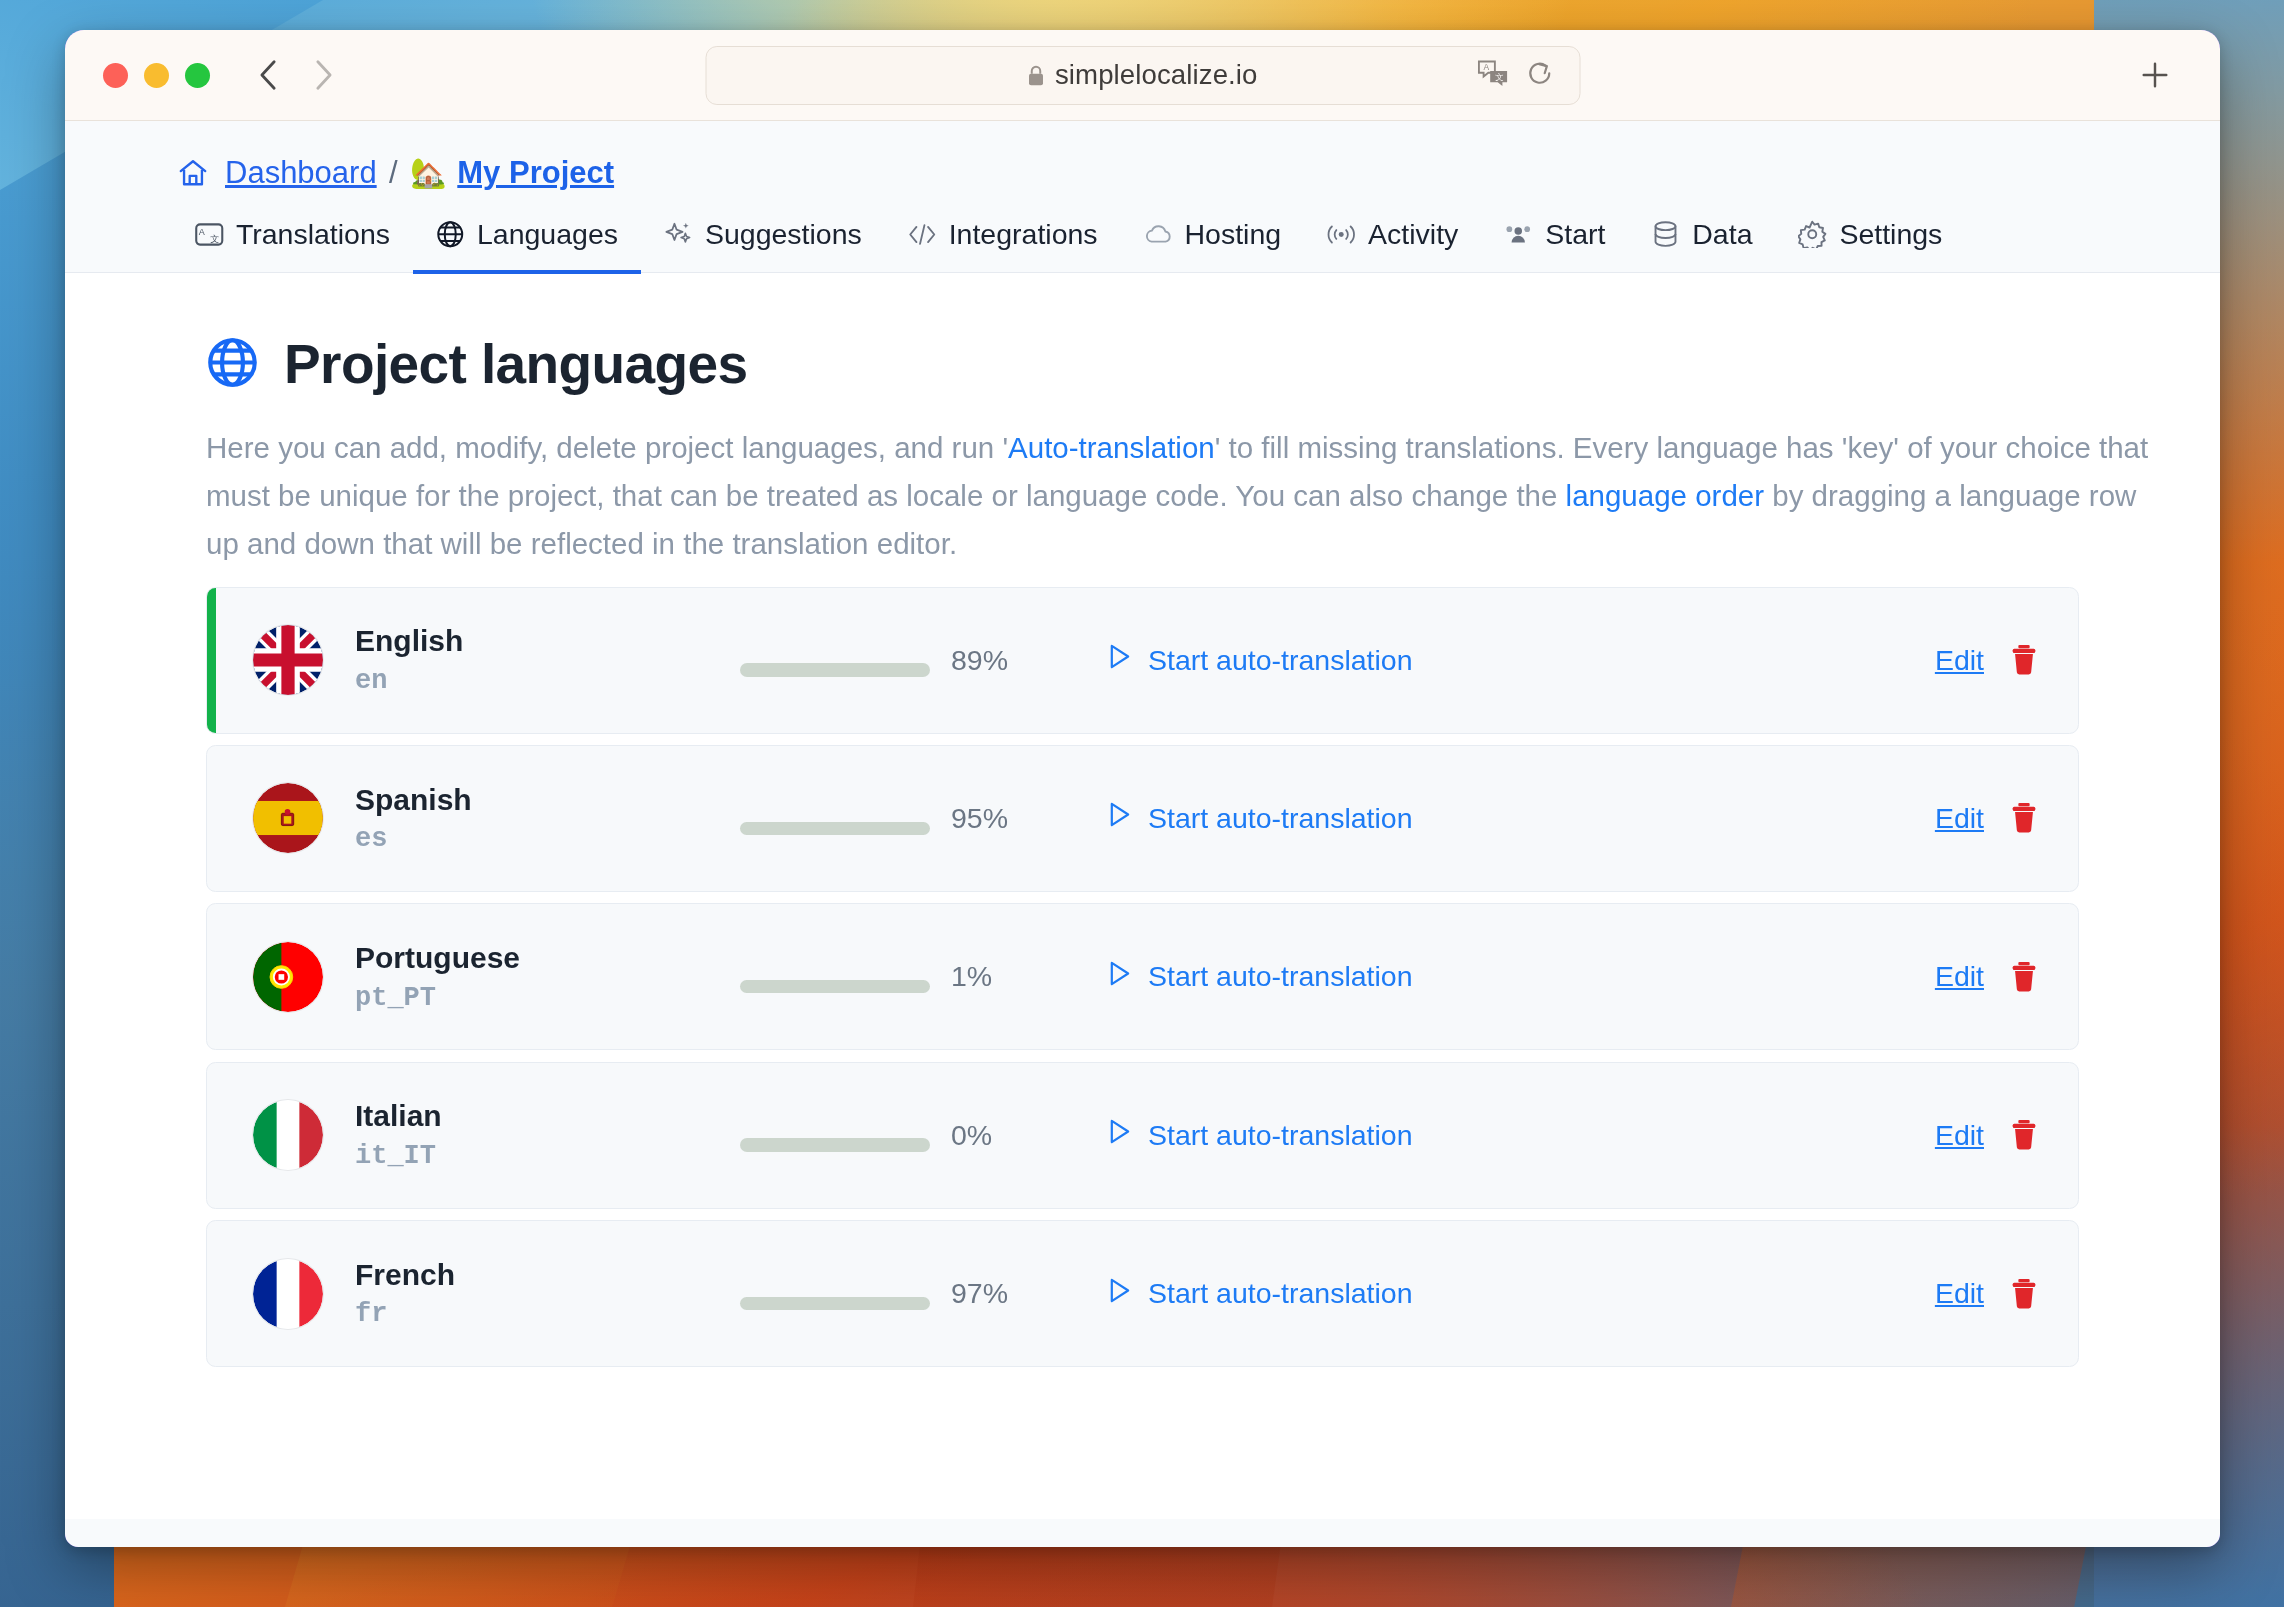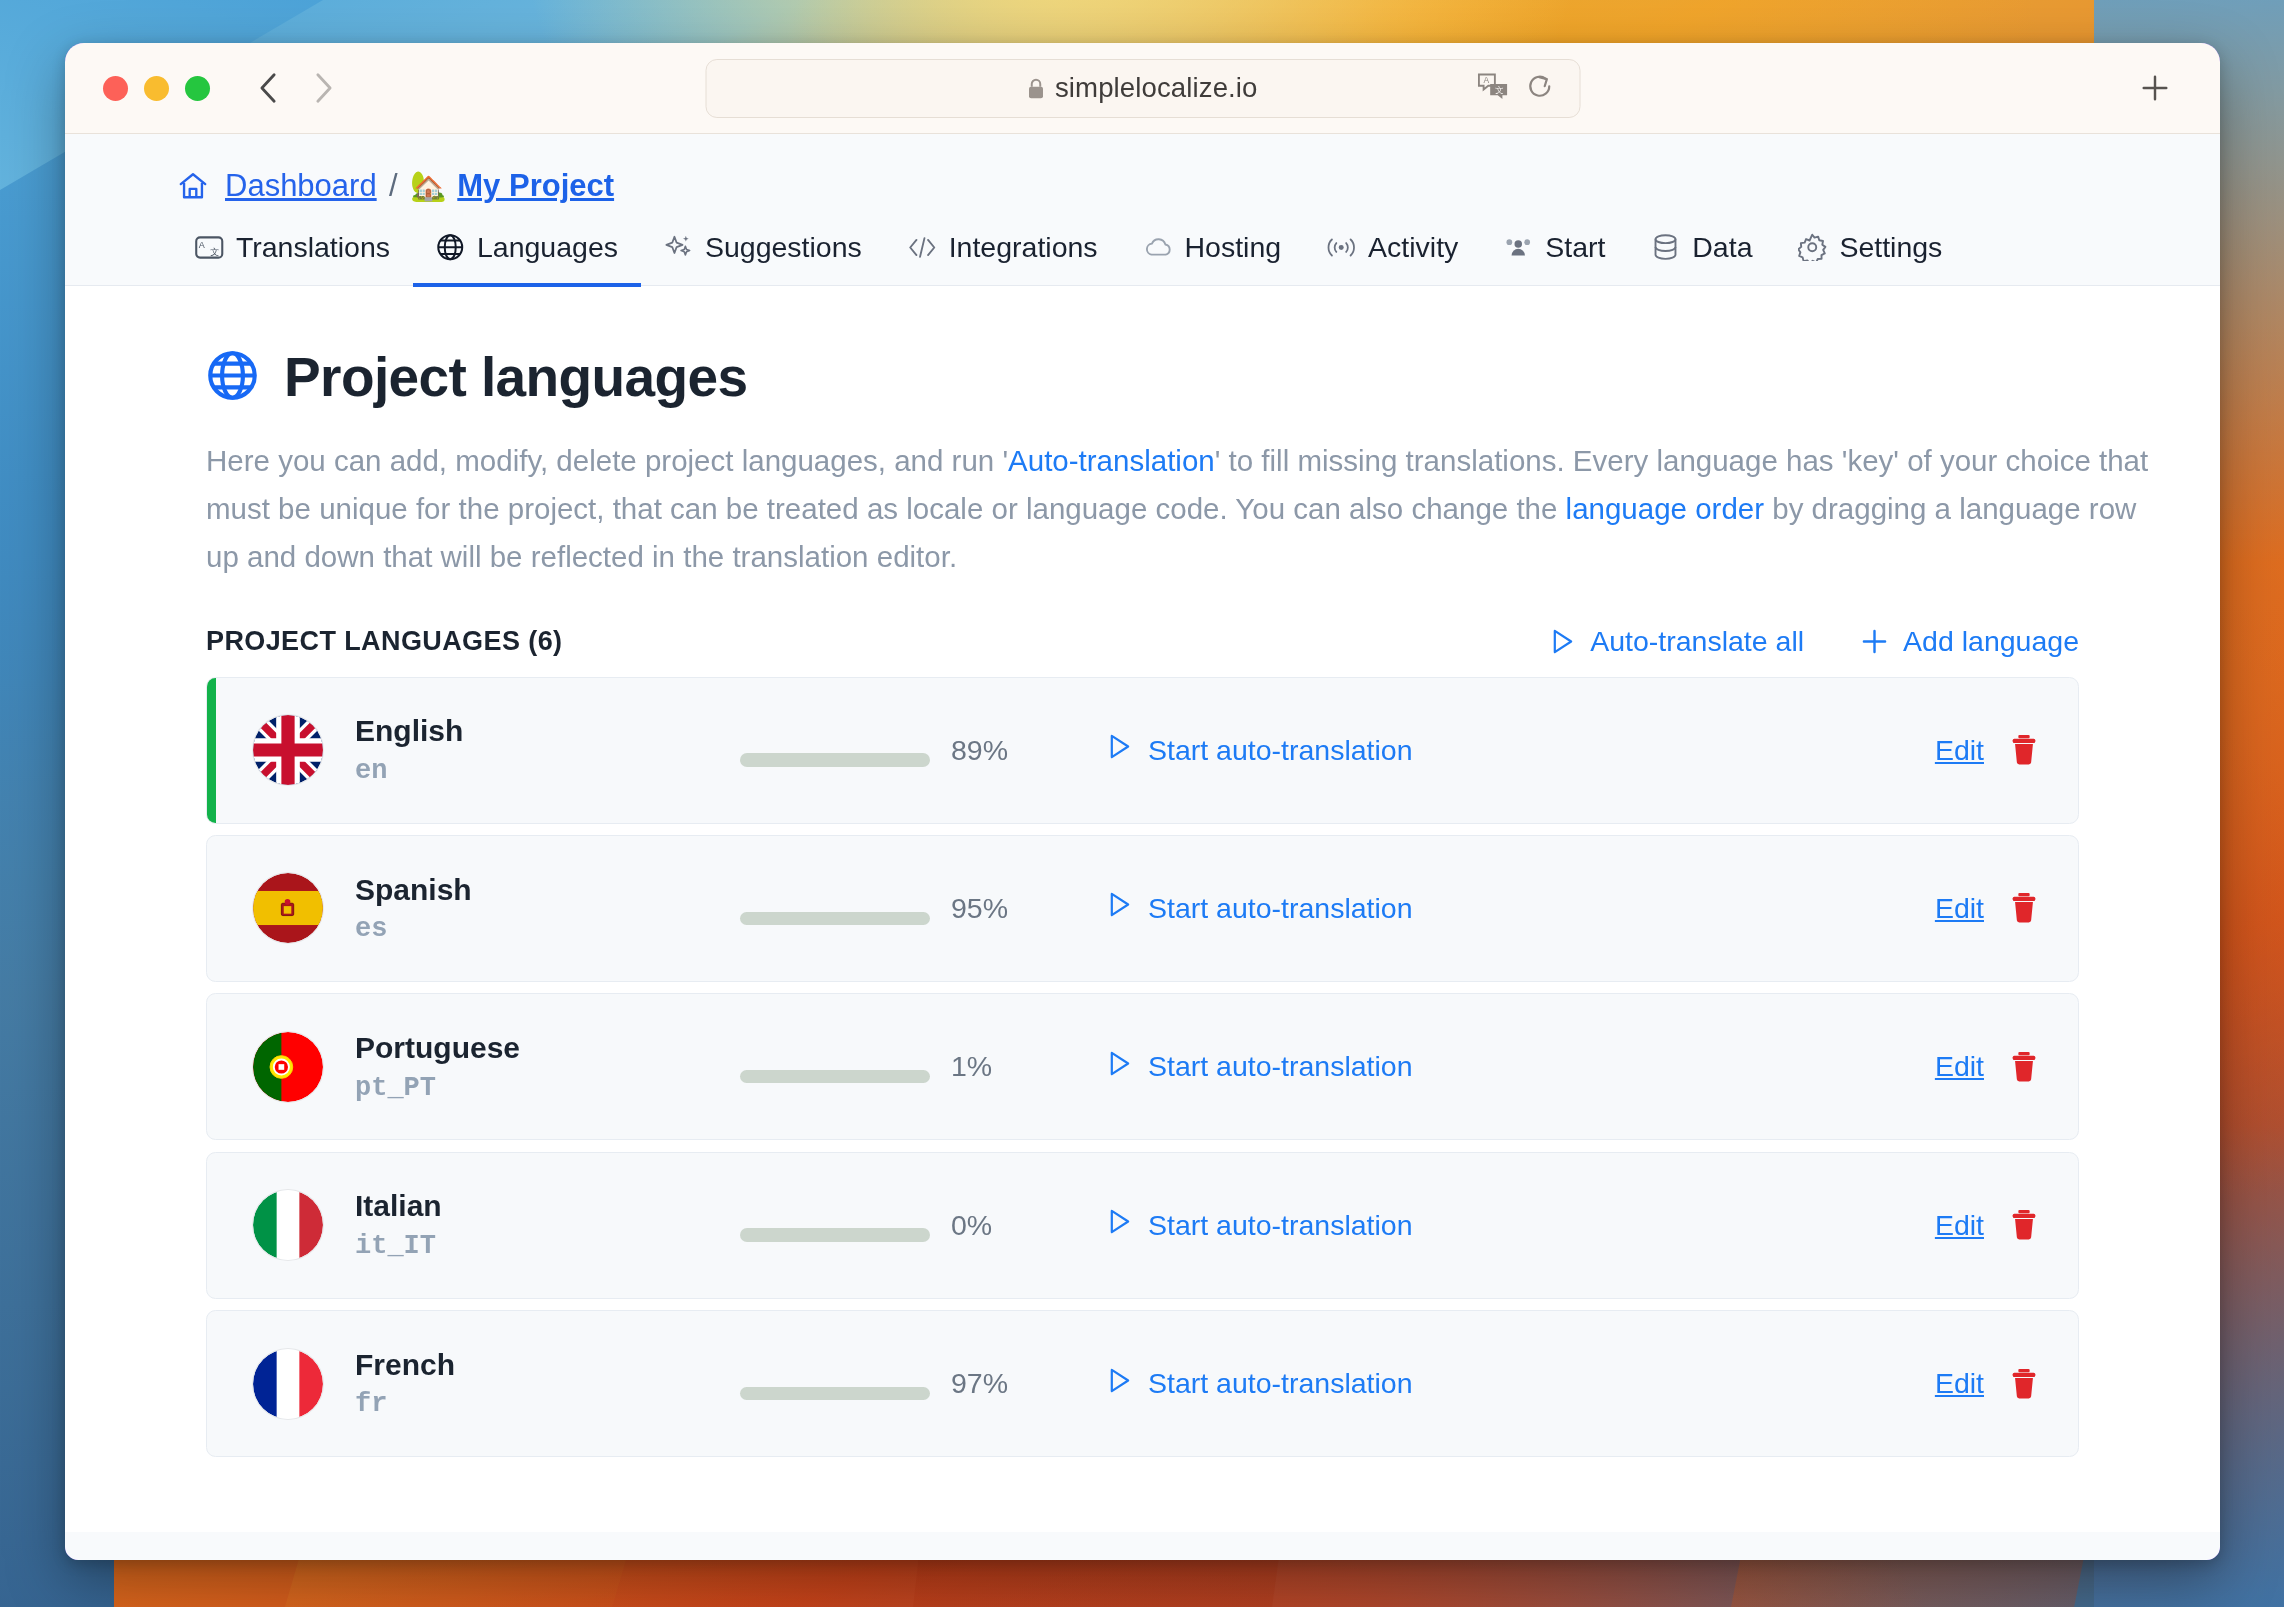--- a/index.html
+++ b/index.html
@@ -52,21 +52,21 @@
   .facet-f {
     left: 1731px; bottom: 0; width: 399px; height: 285px;
     background: linear-gradient(160deg, rgba(225,115,35,.45), rgba(185,60,20,.28));
     clip-path: polygon(14% 0, 100% 0, 86% 100%, 0 100%);
   }
 
   
   .browser {
     position: absolute;
     left: 65px;
-    top: 43px;
+    top: 30px;
     width: 2155px;
     height: 1517px;
     background: #8b5cf6;
     border-radius: 19px 19px 13.3px 13.3px;
     box-shadow: 0 21px 57px rgba(0,0,0,.34), 0 3.8px 13.3px rgba(0,0,0,.18);
     overflow: hidden;
   }
 
   .chrome-bar {
     position: relative;
@@ -515,41 +515,20 @@
             <path d="M4.5 28 H51.5 M8.6 15.5 H47.4 M8.6 40.5 H47.4" stroke="#1769f5" stroke-width="4.4"></path>
           </svg>
         </span>
         <h1 class="page-title">Project languages</h1>
       </div>
 
       <p class="page-desc">
         <span>Here you can add, modify, delete project languages, and run '</span><a href="#">Auto-translation</a><span>' to fill missing translations. Every language has 'key' of your choice that must be unique for the project, that can be treated as locale or language code. You can also change the </span><a href="#">language order</a><span> by dragging a language row up and down that will be reflected in the translation editor.</span>
       </p>
 
-      <div class="section-row">
-        <div class="section-title">PROJECT LANGUAGES (6)</div>
-        <div class="section-actions">
-          <div class="act-btn">
-            <span class="play-ico">
-              <svg width="25" height="27" viewBox="0 0 26 28">
-                  <path d="M5 3 L22 14 L5 25 Z" fill="none" stroke="#1d7bf5" stroke-width="2.3" stroke-linejoin="round"></path>
-                </svg>
-            </span>
-            <span>Auto-translate all</span>
-          </div>
-          <div class="act-btn">
-            <span class="plus-ico">
-              <svg width="27" height="27" viewBox="0 0 28 28">
-                  <path d="M14 3 V25 M3 14 H25" stroke="#1d7bf5" stroke-width="2.5" stroke-linecap="round"></path>
-                </svg>
-            </span>
-            <span>Add language</span>
-          </div>
-        </div>
-      </div>
 
       <div class="lang-list" id="lang-list">
           <div class="lang-row accent">
     <div class="lr-left">
       <span class="flag">
                 <svg viewBox="0 0 74 74">
                   <defs>
                     <clipPath id="cgb">
                       <circle cx="37" cy="37" r="37"></circle>
                     </clipPath>

